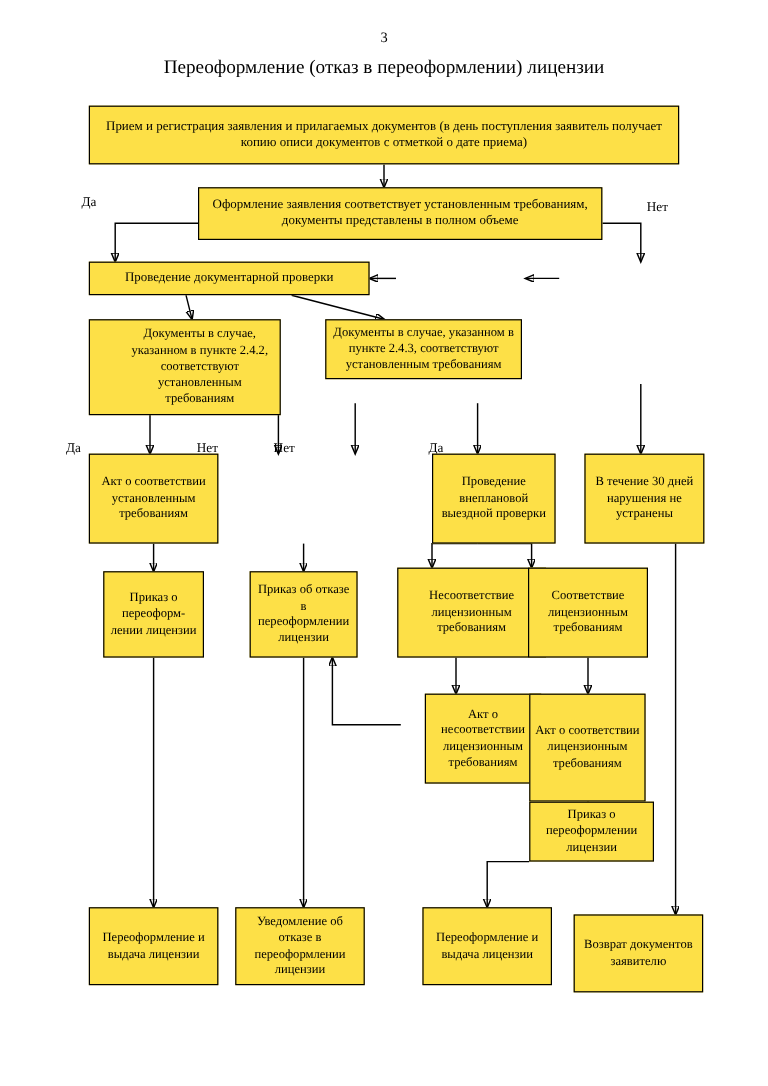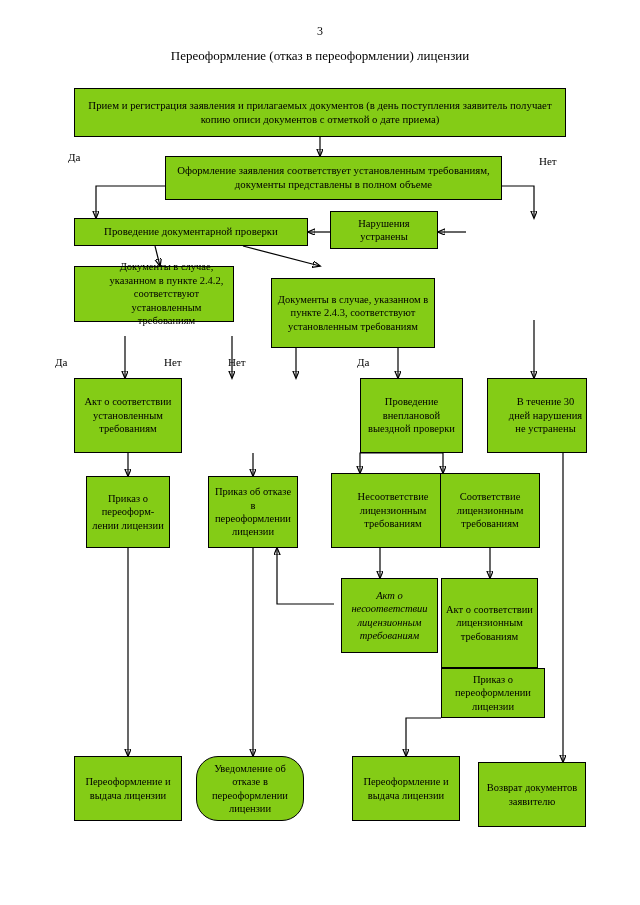--- a/index.html
+++ b/index.html
@@ -10,42 +10,43 @@
     position:relative;
     overflow:hidden;
   }
   #canvas{position:absolute;left:0;top:0;width:640px;height:905px;}
   .pagenum{
     position:absolute;left:0;top:24px;width:640px;text-align:center;
     font-size:12px;
   }
   .doctitle{
     position:absolute;left:0;top:48px;width:640px;text-align:center;
-    font-size:13px;
+    font-size:16px;
   }
   .box{
     position:absolute;
     border:1.6px solid #000;
-    background:#84cc16;
+    background:#fde047;
     box-sizing:border-box;
     display:flex;
     align-items:center;
     justify-content:center;
     text-align:center;
     font-size:10.5px;
     line-height:1.28;
     padding:2px 3px;
     white-space:pre-line;
   }
   .box.thin{border-width:1.1px;}
   .lbl{
     position:absolute;
     font-size:11px;
     line-height:1;
     white-space:nowrap;
+    margin-top:12px;
   }
   svg#wires{position:absolute;left:0;top:0;width:640px;height:905px;pointer-events:none;}
   svg#wires line, svg#wires path, svg#wires polyline{stroke:#000;stroke-width:1.2;fill:none;}
 </style>
 </head>
 <body>
 
 <div id="canvas">
 
   <div class="pagenum">3</div>
@@ -108,54 +109,53 @@
 
   <div class="box" style="left:74px;top:88px;width:492px;height:49px;font-size:10.8px;">Прием и регистрация заявления и прилагаемых документов (в день поступления заявитель получает копию описи документов с отметкой о дате приема)</div>
 
   <div class="box" style="left:165px;top:156px;width:337px;height:44px;font-size:10.8px;">Оформление заявления соответствует установленным требованиям, документы представлены в полном объеме</div>
 
   <div class="lbl" style="left:68px;top:152px;">Да</div>
   <div class="lbl" style="left:539px;top:156px;">Нет</div>
 
   <div class="box" style="left:74px;top:218px;width:234px;height:28px;font-size:10.8px;">Проведение документарной проверки</div>
 
-  <div class="box thin" style="left:330px;top:211px;width:108px;height:38px;">Нарушения устранены</div>
 
 
-  <div class="box thin" style="left:74px;top:266px;width:160px;height:56px;padding-left:28px;">Документы в случае, указанном в пункте 2.4.2, соответствуют установленным  требованиям</div>
+  <div class="box thin" style="left:74px;top:266px;width:160px;height:80px;padding-left:28px;">Документы в случае, указанном в пункте 2.4.2, соответствуют установленным  требованиям</div>
 
-  <div class="box thin" style="left:271px;top:278px;width:164px;height:70px;">Документы в случае, указанном в пункте 2.4.3, соответствуют установленным требованиям</div>
+  <div class="box thin" style="left:271px;top:266px;width:164px;height:50px;">Документы в случае, указанном в пункте 2.4.3, соответствуют установленным требованиям</div>
 
   <div class="lbl" style="left:55px;top:357px;">Да</div>
   <div class="lbl" style="left:164px;top:357px;">Нет</div>
   <div class="lbl" style="left:228px;top:357px;">Нет</div>
   <div class="lbl" style="left:357px;top:357px;">Да</div>
 
   <div class="box" style="left:74px;top:378px;width:108px;height:75px;">Акт о соответствии установленным требованиям</div>
 
 
   <div class="box thin" style="left:360px;top:378px;width:103px;height:75px;">Проведение внеплановой выездной проверки</div>
 
-  <div class="box thin" style="left:487px;top:378px;width:100px;height:75px;padding-left:20px;">В течение 30 дней нарушения не устранены</div>
+  <div class="box thin" style="left:487px;top:378px;width:100px;height:75px;">В течение 30 дней нарушения не устранены</div>
 
   <div class="box thin" style="left:86px;top:476px;width:84px;height:72px;">Приказ о переоформ- лении лицензии</div>
 
   <div class="box" style="left:208px;top:476px;width:90px;height:72px;">Приказ об отказе в переоформлении лицензии</div>
 
   <div class="box thin" style="left:331px;top:473px;width:124px;height:75px;">Несоответствие лицензионным требованиям</div>
 
   <div class="box thin" style="left:440px;top:473px;width:100px;height:75px;">Соответствие лицензионным требованиям</div>
 
-  <div class="box thin" style="left:341px;top:578px;width:97px;height:75px;font-style:italic;">Акт о несоответствии лицензионным требованиям</div>
+  <div class="box thin" style="left:354px;top:578px;width:97px;height:75px;">Акт о несоответствии лицензионным требованиям</div>
 
   <div class="box thin" style="left:441px;top:578px;width:97px;height:90px;">Акт о соответствии лицензионным требованиям</div>
 
   <div class="box thin" style="left:441px;top:668px;width:104px;height:50px;">Приказ о переоформлении лицензии</div>
 
   <div class="box" style="left:74px;top:756px;width:108px;height:65px;">Переоформление и выдача лицензии</div>
 
-  <div class="box" style="left:196px;top:756px;width:108px;height:65px;border-radius:22px;">Уведомление об отказе в переоформлении лицензии</div>
+  <div class="box" style="left:196px;top:756px;width:108px;height:65px;">Уведомление об отказе в переоформлении лицензии</div>
 
   <div class="box" style="left:352px;top:756px;width:108px;height:65px;">Переоформление и выдача лицензии</div>
 
   <div class="box" style="left:478px;top:762px;width:108px;height:65px;">Возврат документов заявителю</div>
 
 </div>
 
 </body></html>

